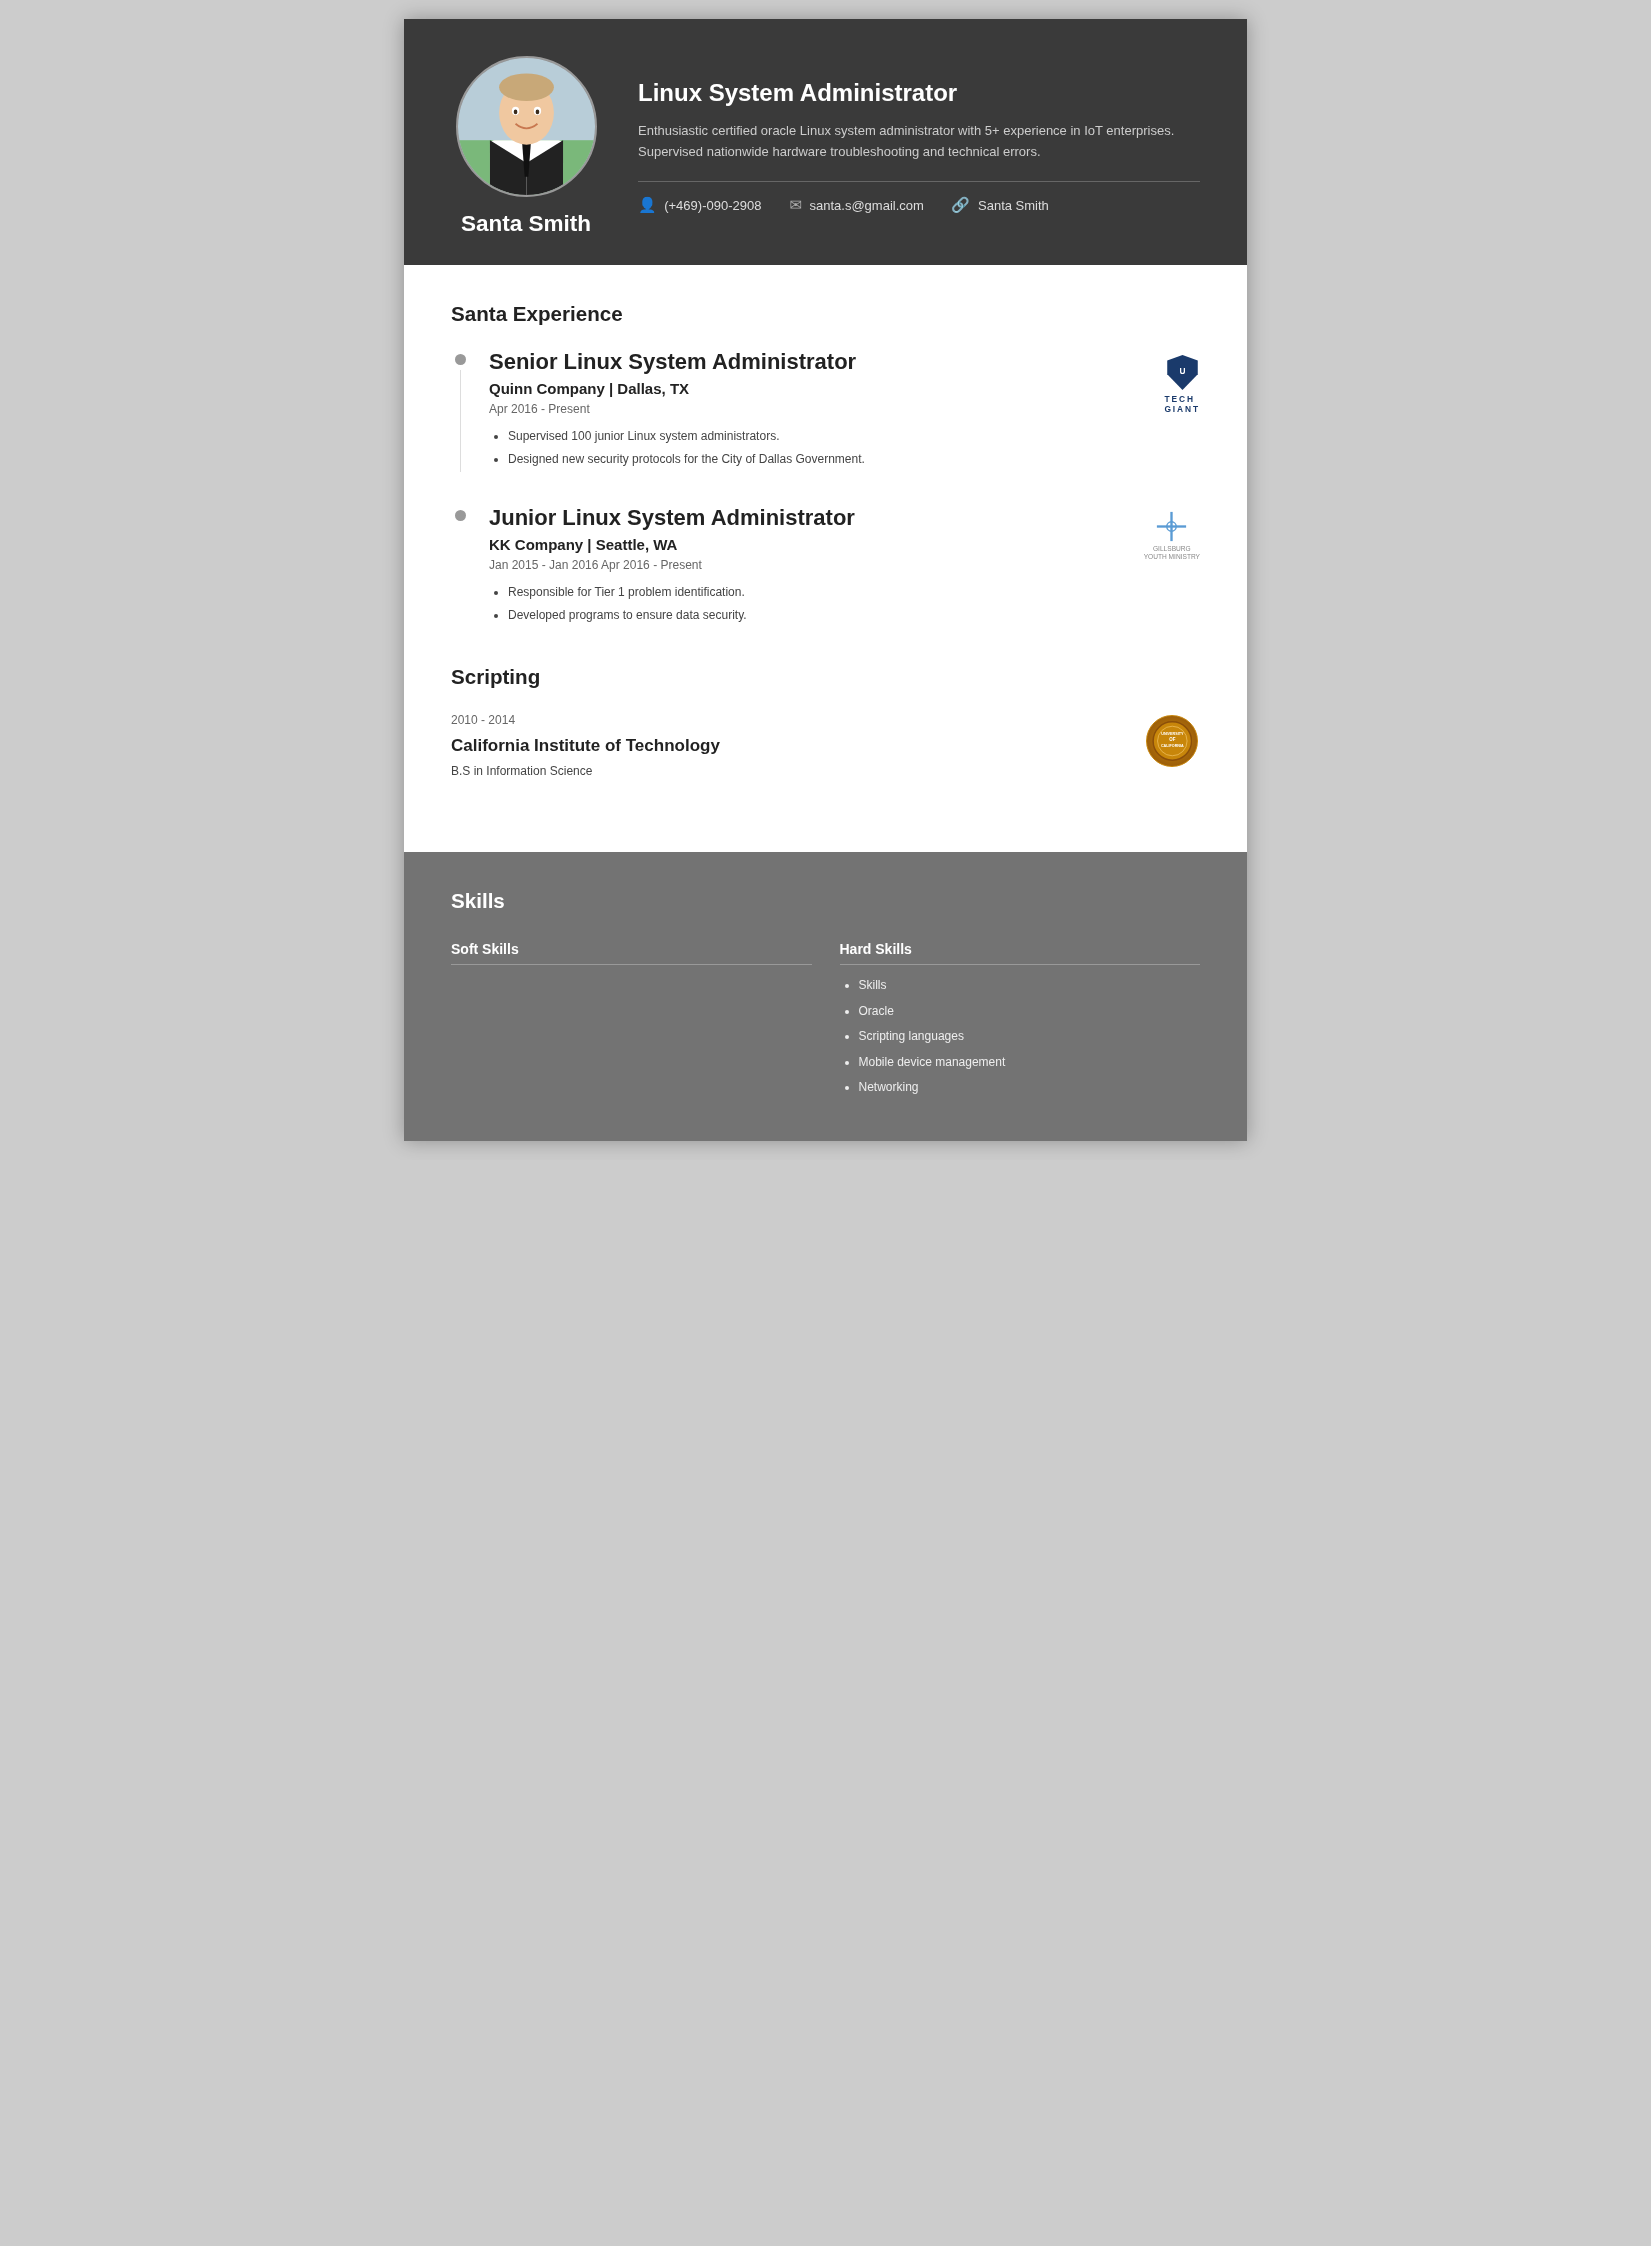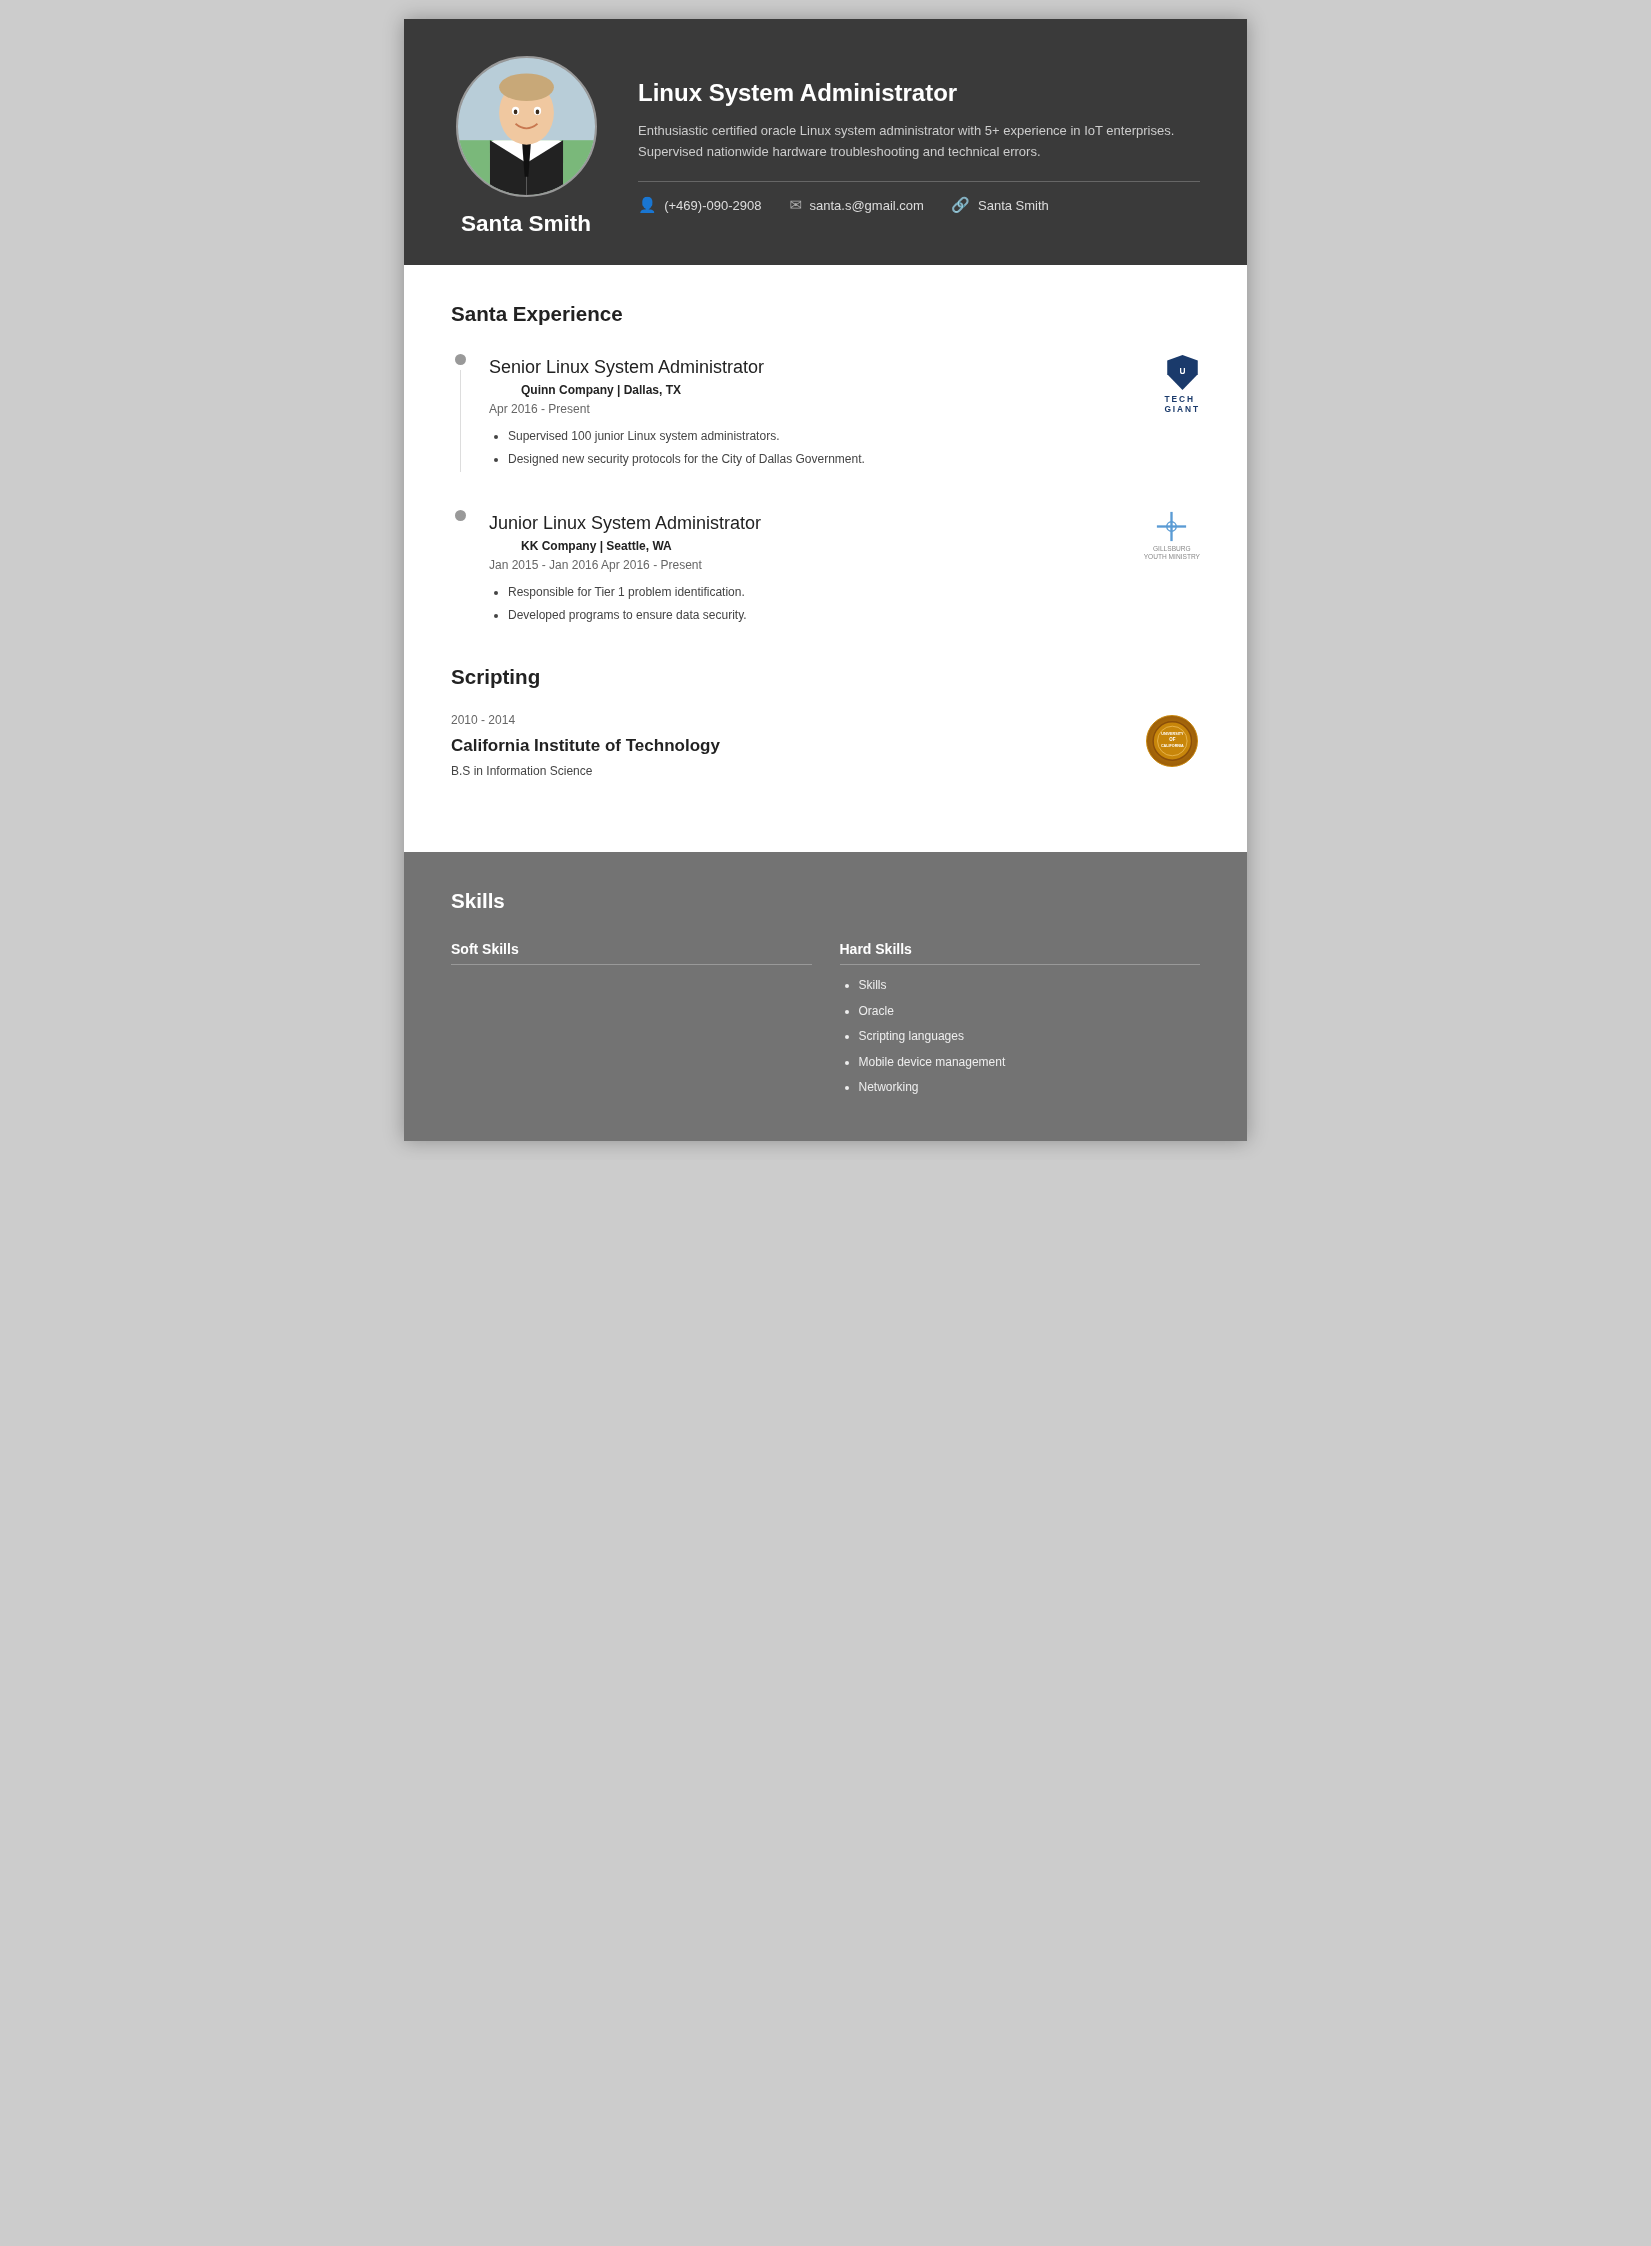--- a/index.html
+++ b/index.html
@@ -127,32 +127,30 @@
     .timeline-line {
       width: 1.9px;
       background: #ddd;
       flex: 1;
       margin-top: 4.7px;
     }
     .timeline-content {
       flex: 1;
     }
     .job-role {
-      font-size: 18px;
-      font-weight: normal;
+      font-size: 22px;
+      font-weight: bold;
       color: #222;
       margin-bottom: 4.7px;
-      margin-top: 8px;
     }
     .job-company {
-      font-size: 12px;
+      font-size: 15px;
       font-weight: bold;
       color: #222;
       margin-bottom: 4.7px;
-      margin-left: 32px;
     }
     .job-dates {
       font-size: 12px;
       color: #666;
       margin-bottom: 11.2px;
     }
     .job-bullets {
       list-style: disc;
       padding-left: 19px;
     }

